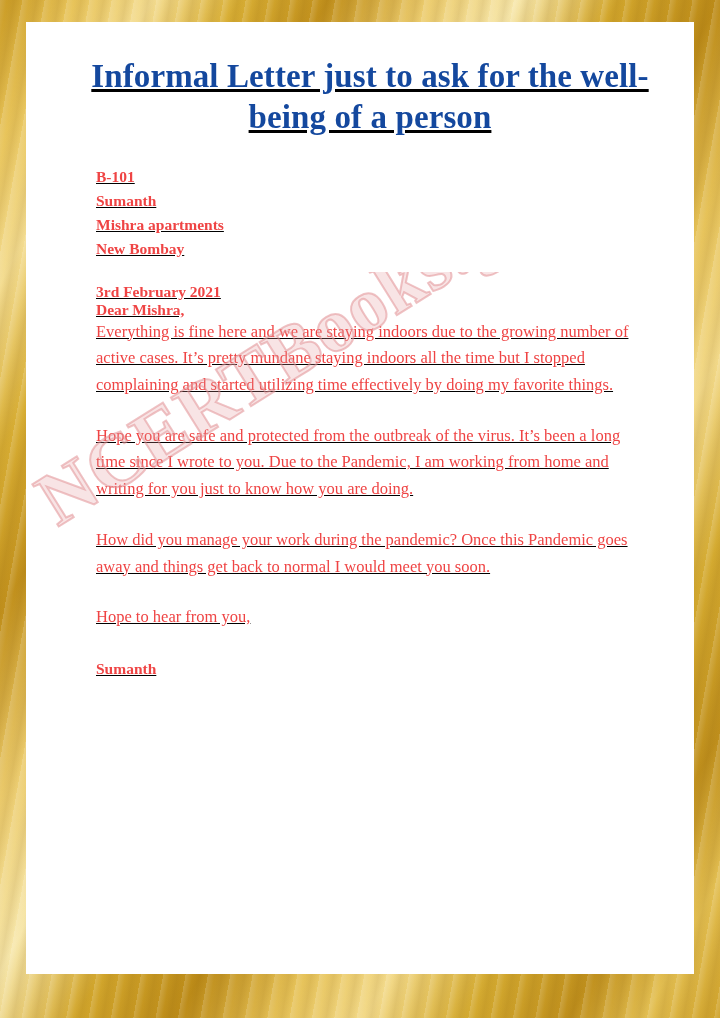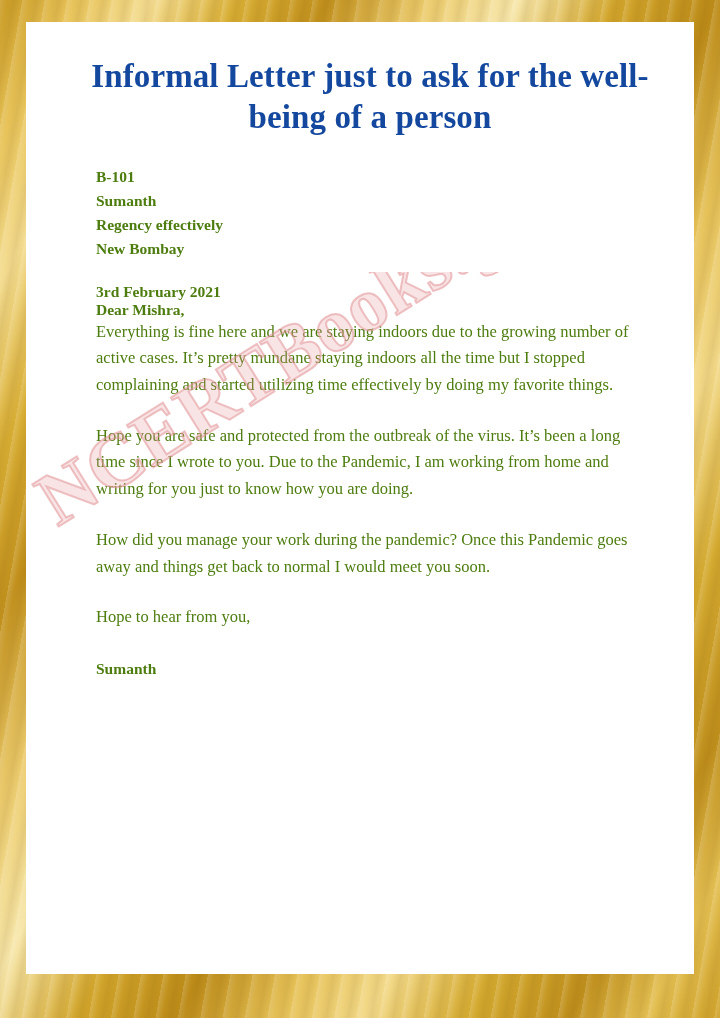--- a/index.html
+++ b/index.html
@@ -54,35 +54,36 @@
   .sheet {
     position: absolute;
     left: 26px;
     top: 22px;
     width: 668px;
     height: 952px;
     background: #ffffff;
     box-sizing: border-box;
     padding: 26px 24px 20px 44px;
     overflow: hidden;
+    text-decoration: underline;
   }
 
   .doc-title {
     color: #14489e;
     font-weight: bold;
     font-size: 33px;
     line-height: 1.25;
     text-align: center;
     margin: 8px 12px 26px 12px;
     letter-spacing: 0.1px;
   }
 
   .letter {
     padding: 0 24px 0 26px;
-    color: #4d7c0f;
+    color: #ef4444;
   }
 
   .addr-block {
     font-weight: bold;
     font-size: 15.5px;
     line-height: 1.55;
     margin-bottom: 22px;
   }
   .date-line {
     font-weight: bold;
@@ -141,21 +142,21 @@
 <div class="page">
   <div class="sheet">
 
     <div class="doc-title">Informal Letter just to ask for the well-being of a person</div>
 
     <div class="letter">
 
       <div class="addr-block">
         <div>B-101</div>
         <div>Sumanth</div>
-        <div>Regency effectively</div>
+        <div>Mishra apartments</div>
         <div>New Bombay</div>
       </div>
 
       <div class="date-line">3rd February 2021</div>
 
       <div class="salutation">Dear Mishra,</div>
 
       <div class="para">Everything is fine here and we are staying indoors due to the growing number of active cases. It’s pretty mundane staying indoors all the time but I stopped complaining and started utilizing time effectively by doing my favorite things.</div>
       <div class="para">Hope you are safe and protected from the outbreak of the virus. It’s been a long time since I wrote to you. Due to the Pandemic, I am working from home and writing for you just to know how you are doing.</div>
       <div class="para">How did you manage your work during the pandemic? Once this Pandemic goes away and things get back to normal I would meet you soon.</div>

